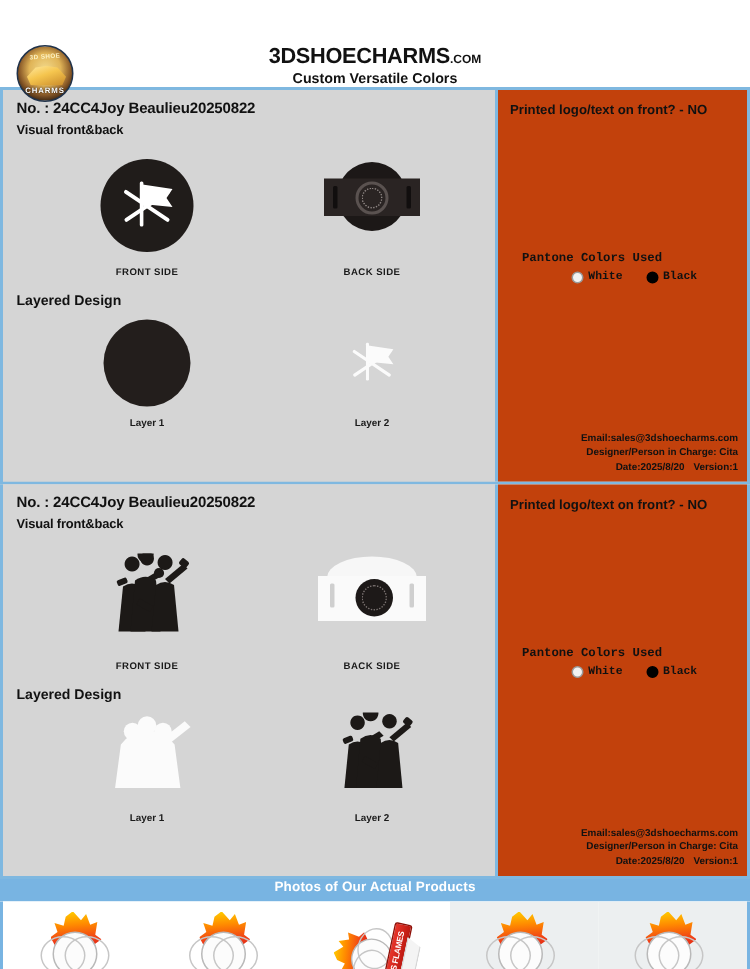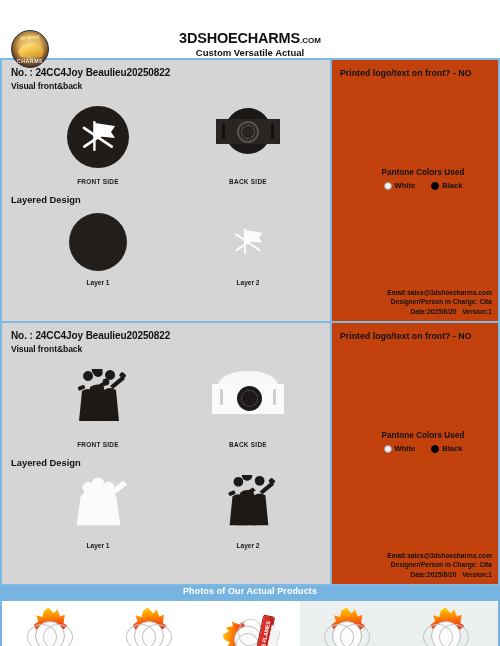--- a/index.html
+++ b/index.html
@@ -131,21 +131,21 @@
     border-radius:50%; border:1px dotted #7a7270;
   }
   .backwhite .w-slot-l, .backwhite .w-slot-r {
     position: absolute; top: 18px; width: 3px; height: 16px; background: #cfcfcf; border-radius: 1px;
   }
   .backwhite .w-slot-l { left: 8px; } .backwhite .w-slot-r { right: 8px; }
 
   
   .printed-q { font-size: 8.8px; font-weight: bold; color: #111; }
   .pantone-block {
-    position: absolute; left: 16px; right: 0; top: 108px; text-align: center;
+    position: absolute; left: 16px; right: 0; top: 108px; text-align: left; font-family: Liberation Mono, monospace;
   }
   .pantone-title { font-size: 8.2px; font-weight: bold; color: #111; }
   .pantone-opts { display: flex; justify-content: center; gap: 16px; margin-top: 4px; }
   .pantone-opt { display: flex; align-items: center; gap: 3px; }
   .swatch { width: 8px; height: 8px; border-radius: 50%; border: 1px solid #9a9a9a; }
   .swatch.white { background: #f2f2f2; }
   .swatch.black { background: #000; border-color: #000; }
   .pantone-label { font-size: 7.6px; font-weight: bold; color: #111; }
   .right-footer {
     position: absolute; right: 6px; bottom: 5px; text-align: right;
@@ -210,21 +210,21 @@
 <div class="page">
 
   <div class="header">
     <div class="brand-logo">
       <div class="lg-top">3D SHOE</div>
       <div class="lg-mid"></div>
       <div class="lg-bot">CHARMS</div>
     </div>
     <div class="header-center">
       <div class="header-title"><span>3DSHOECHARMS</span><span class="dotcom">.COM</span></div>
-      <div class="header-sub">Custom Versatile Actual</div>
+      <div class="header-sub">Custom Versatile Colors</div>
     </div>
   </div>
 
   <div class="panel">
     <div class="panel-left">
       <div class="meta-line big">No. : 24CC4Joy Beaulieu20250822</div>
       <div class="meta-line">Visual front&amp;back</div>
 
       <div class="sides-row">
         <div class="side-cell">

